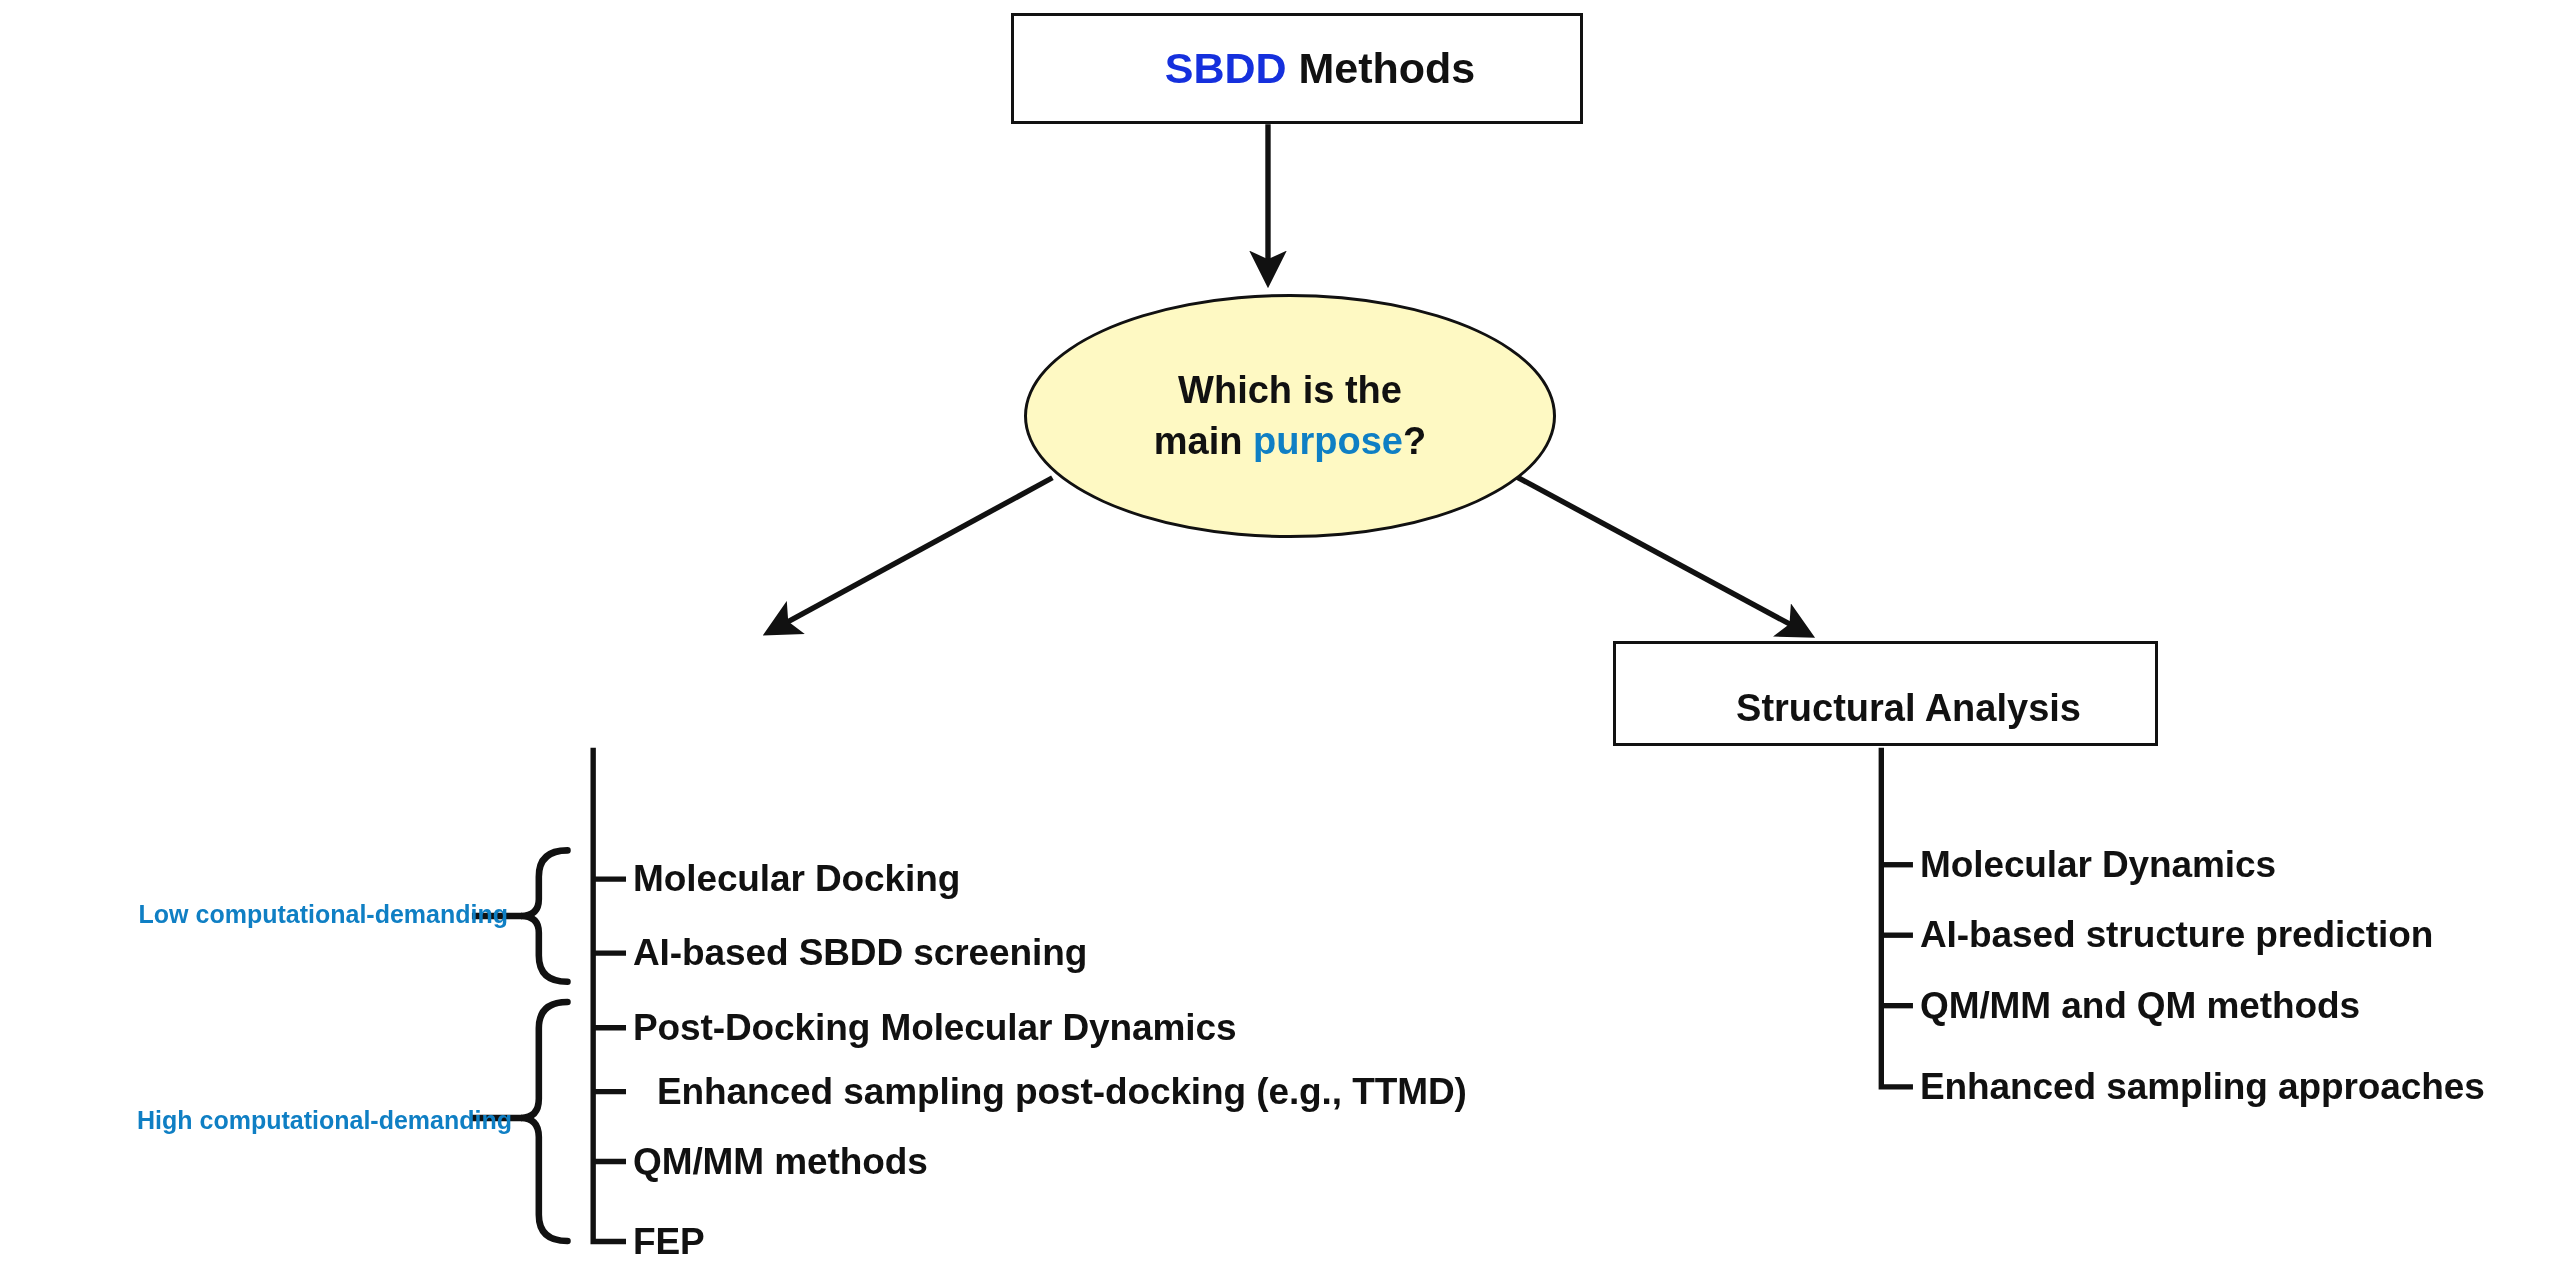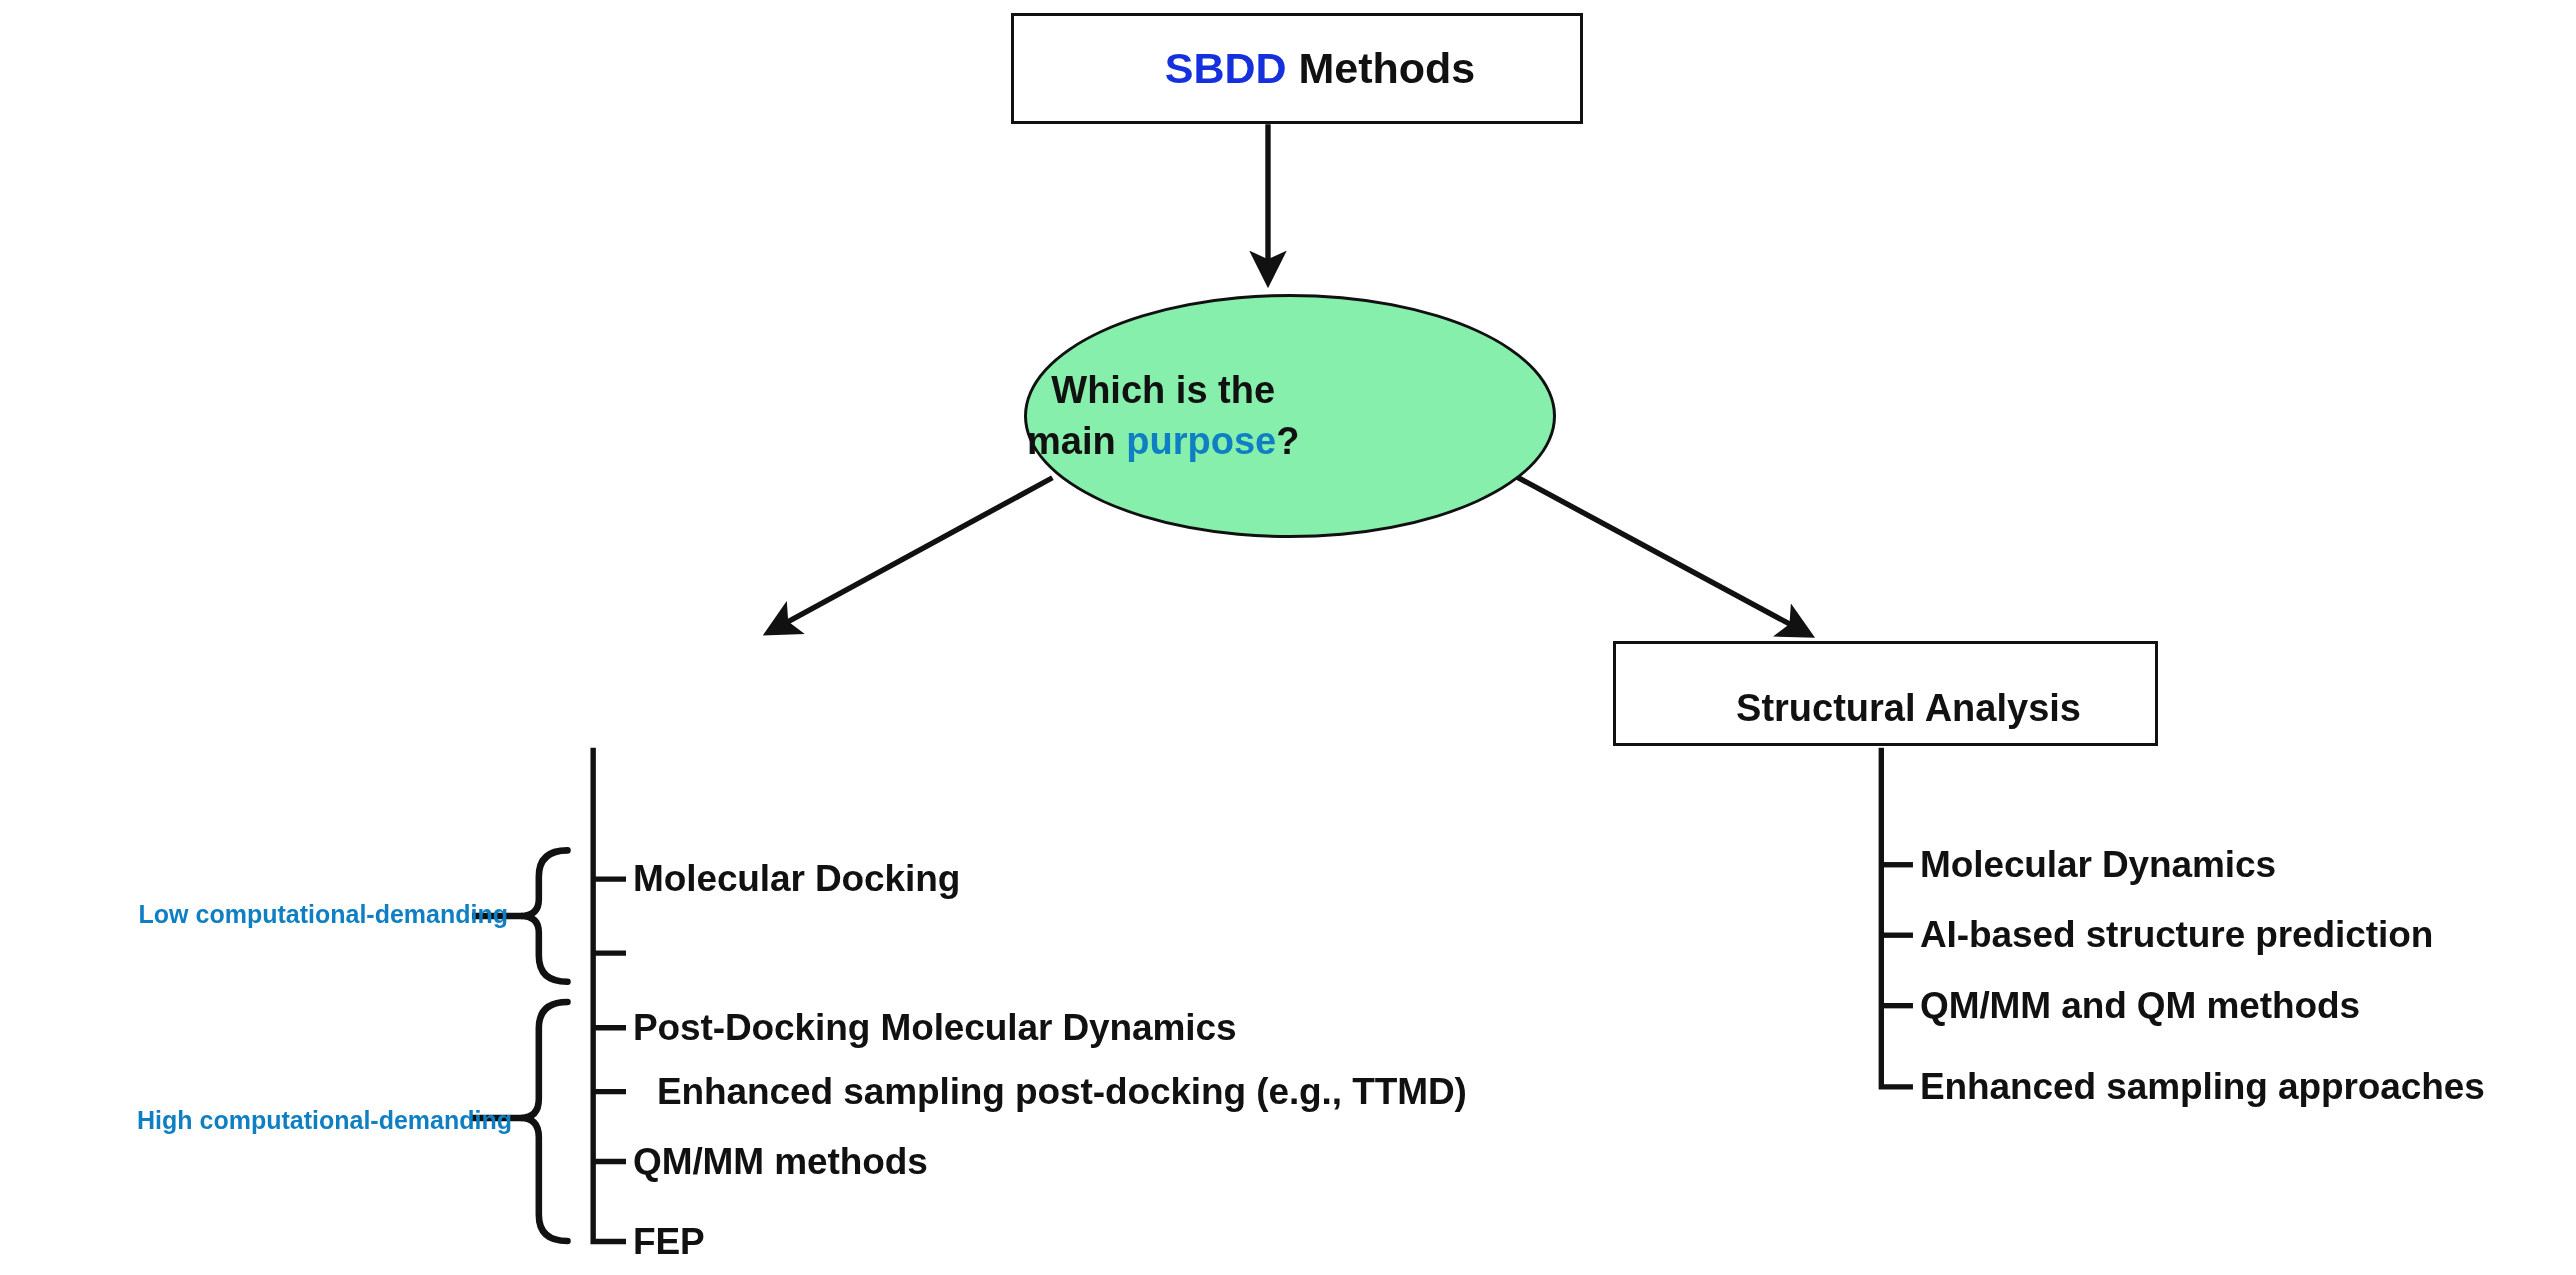--- a/index.html
+++ b/index.html
@@ -8,22 +8,22 @@
   svg.layer{position:absolute;left:0;top:0;width:2576px;height:1275px;pointer-events:none;}
 
   .node-box{position:absolute;box-sizing:border-box;background:#ffffff;border:3.6px solid #111111;
             display:flex;align-items:center;justify-content:center;text-align:center;padding-left:46px;}
   .node-box .txt{font-weight:bold;color:#111111;line-height:1.18;}
 
   #root-box{left:1011px;top:13px;width:572px;height:111px;}
   #root-box .txt{font-size:43px;}
 
   #ellipse-node{position:absolute;left:1024px;top:294px;width:532px;height:244px;
-                border:3.6px solid #111111;border-radius:50%;background:#86efac;box-sizing:border-box;
-                display:flex;align-items:center;text-align:center;}
+                border:3.6px solid #111111;border-radius:50%;background:#fef9c3;box-sizing:border-box;
+                display:flex;align-items:center;justify-content:center;text-align:center;}
   #ellipse-node .txt{font-size:38px;font-weight:bold;color:#111111;line-height:1.35;}
 
   #left-box{left:401px;top:639px;width:520px;height:109px;}
   #left-box .txt{font-size:38px;}
   #right-box{left:1613px;top:641px;width:545px;height:105px;}
   #right-box .txt{font-size:38px;margin-top:29px;}
 
   .accent-deep{color:#1530dd;}
   .accent-cyan{color:#0f7fc4;}
 
@@ -81,20 +81,21 @@
 
 
   <div class="node-box" id="right-box">
     <div class="txt">Structural Analysis</div>
   </div>
 
   <div class="group-label" id="label-low">Low computational-demanding</div>
   <div class="group-label" id="label-high">High computational-demanding</div>
 
   <div class="list-item" style="left:633px;top:879px;">Molecular Docking</div>
+  <div class="list-item" style="left:633px;top:953px;">AI-based SBDD screening</div>
   <div class="list-item" style="left:633px;top:1028px;">Post-Docking Molecular Dynamics</div>
   <div class="list-item" style="left:657px;top:1092px;">Enhanced sampling post-docking (e.g., TTMD)</div>
   <div class="list-item" style="left:633px;top:1162px;">QM/MM methods</div>
   <div class="list-item" style="left:633px;top:1242px;">FEP</div>
 
   <div class="list-item" style="left:1920px;top:865px;">Molecular Dynamics</div>
   <div class="list-item" style="left:1920px;top:935px;">AI-based structure prediction</div>
   <div class="list-item" style="left:1920px;top:1006px;">QM/MM and QM methods</div>
   <div class="list-item" style="left:1920px;top:1087px;">Enhanced sampling approaches</div>
 

